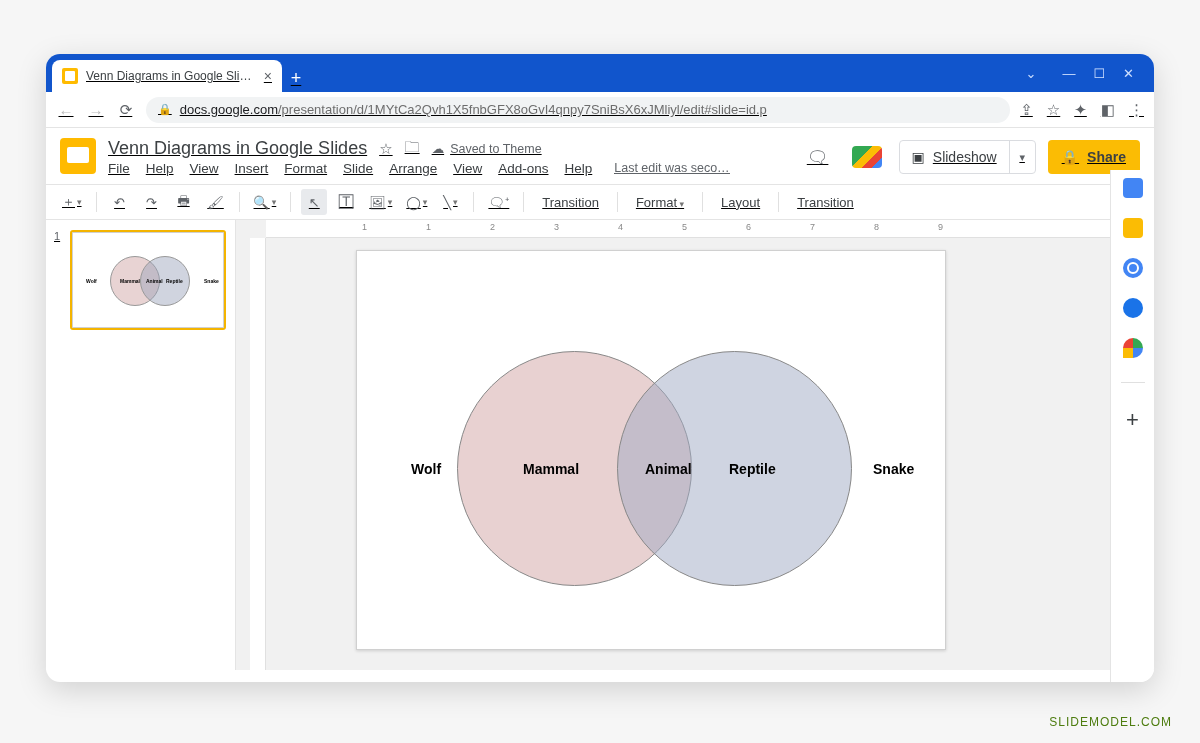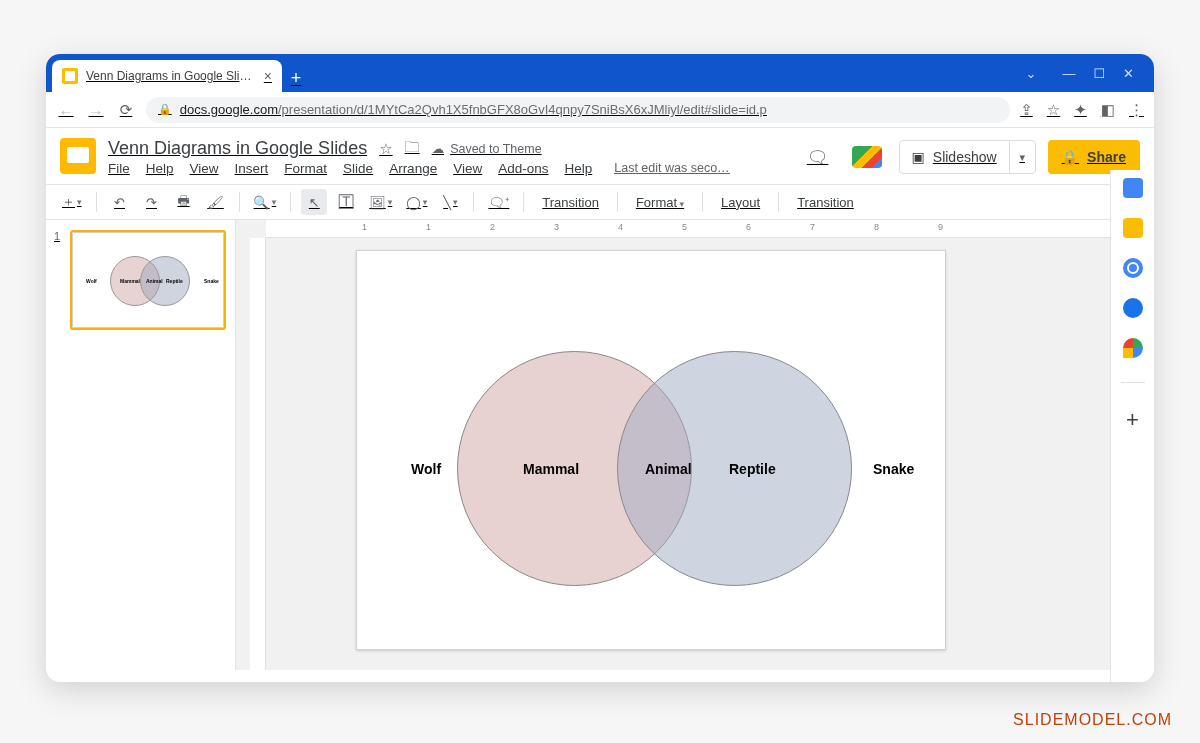--- a/index.html
+++ b/index.html
@@ -85,21 +85,21 @@
 .vl-out-left{ left:54px; } .vl-in-left{ left:166px; } .vl-center{ left:288px; } .vl-in-right{ left:372px; } .vl-out-right{ left:516px; }
 
 
 .sidepanel { position:absolute; right:0; top:116px; bottom:0; width:44px; background:#fff; border-left:1px solid #e4e4e4; display:flex; flex-direction:column; align-items:center; padding-top:8px; gap:20px; }
 .sp-ico { width:20px; height:20px; border-radius:4px; cursor:pointer; }
 .sp-cal{ background:#4285f4; } .sp-keep{ background:#fbbc04; } .sp-tasks{ background:#4285f4; border-radius:50%; position:relative;} .sp-tasks::after{content:"";position:absolute;inset:4px;border:2px solid #fff;border-radius:50%;} .sp-contacts{ background:#1a73e8; border-radius:50%; } .sp-maps{ background:conic-gradient(#34a853 0 25%,#4285f4 0 50%,#fbbc05 0 75%,#ea4335 0); border-radius:50% 50% 50% 0;} 
 .sp-divider{ width:24px; height:1px; background:#e0e0e0; margin:4px 0;}
 .sp-plus{ font-size:22px; color:#3c4043; cursor:pointer; font-weight:300;}
 
 
-.watermark { position:absolute; right:28px; bottom:14px; font-size:16px; letter-spacing:1px; color:#c2410c; }
+.watermark { position:absolute; right:28px; bottom:14px; font-size:12px; letter-spacing:1px; color:#4d7c0f; }
 </style>
 </head>
 <body>
 
 <div class="stage">
   <div class="window">
 
     <div class="chrome-top">
       <div class="tab">
         <div class="tab-favicon"></div>

